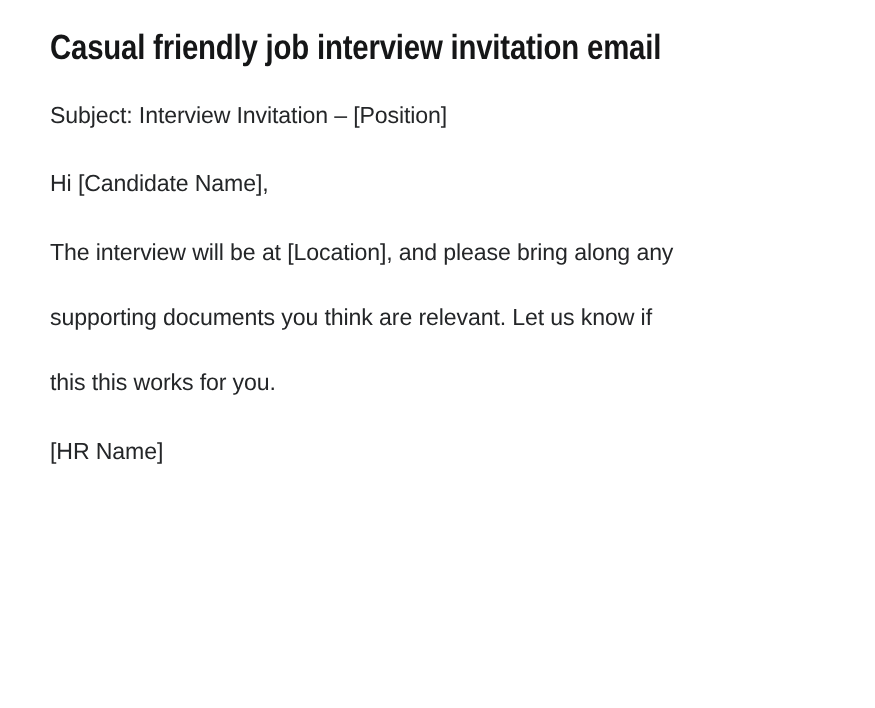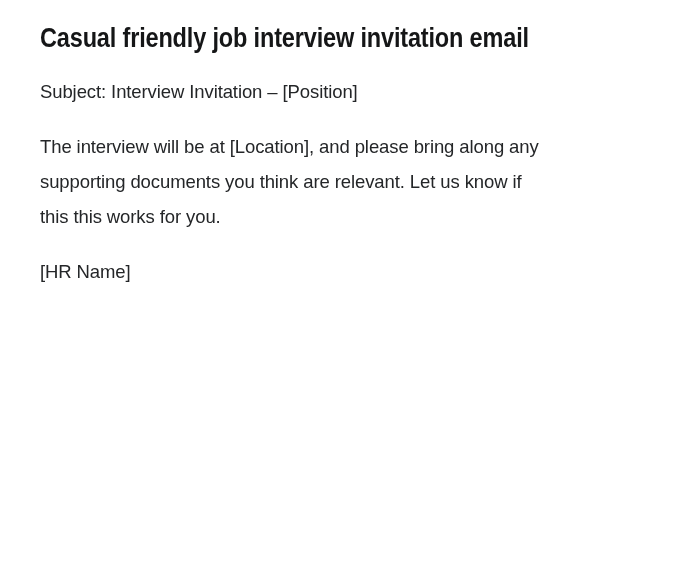--- a/index.html
+++ b/index.html
@@ -33,33 +33,37 @@
     margin: 0 0 20px 0;
     font-size: 18.5px;
     font-weight: 400;
     color: #242628;
     letter-spacing: -0.1px;
   }
   p.block .line {
     display: block;
     line-height: 35px;
     white-space: nowrap;
+    margin-top: 17px;
   }
 </style>
 </head>
 <body>
 
 <div class="doc">
 
   <h1 class="doc-title">Casual friendly job interview invitation email</h1>
 
   <p class="block">
     <span class="line">Subject: Interview Invitation – [Position]</span>
   </p>
 
+  <p class="block">
+    <span class="line">Hi [Candidate Name],</span>
+  </p>
 
 
   <p class="block">
     <span class="line">The interview will be at [Location], and please bring along any</span>
     <span class="line">supporting documents you think are relevant. Let us know if</span>
     <span class="line">this this works for you.</span>
   </p>
 
 
   <p class="block">

